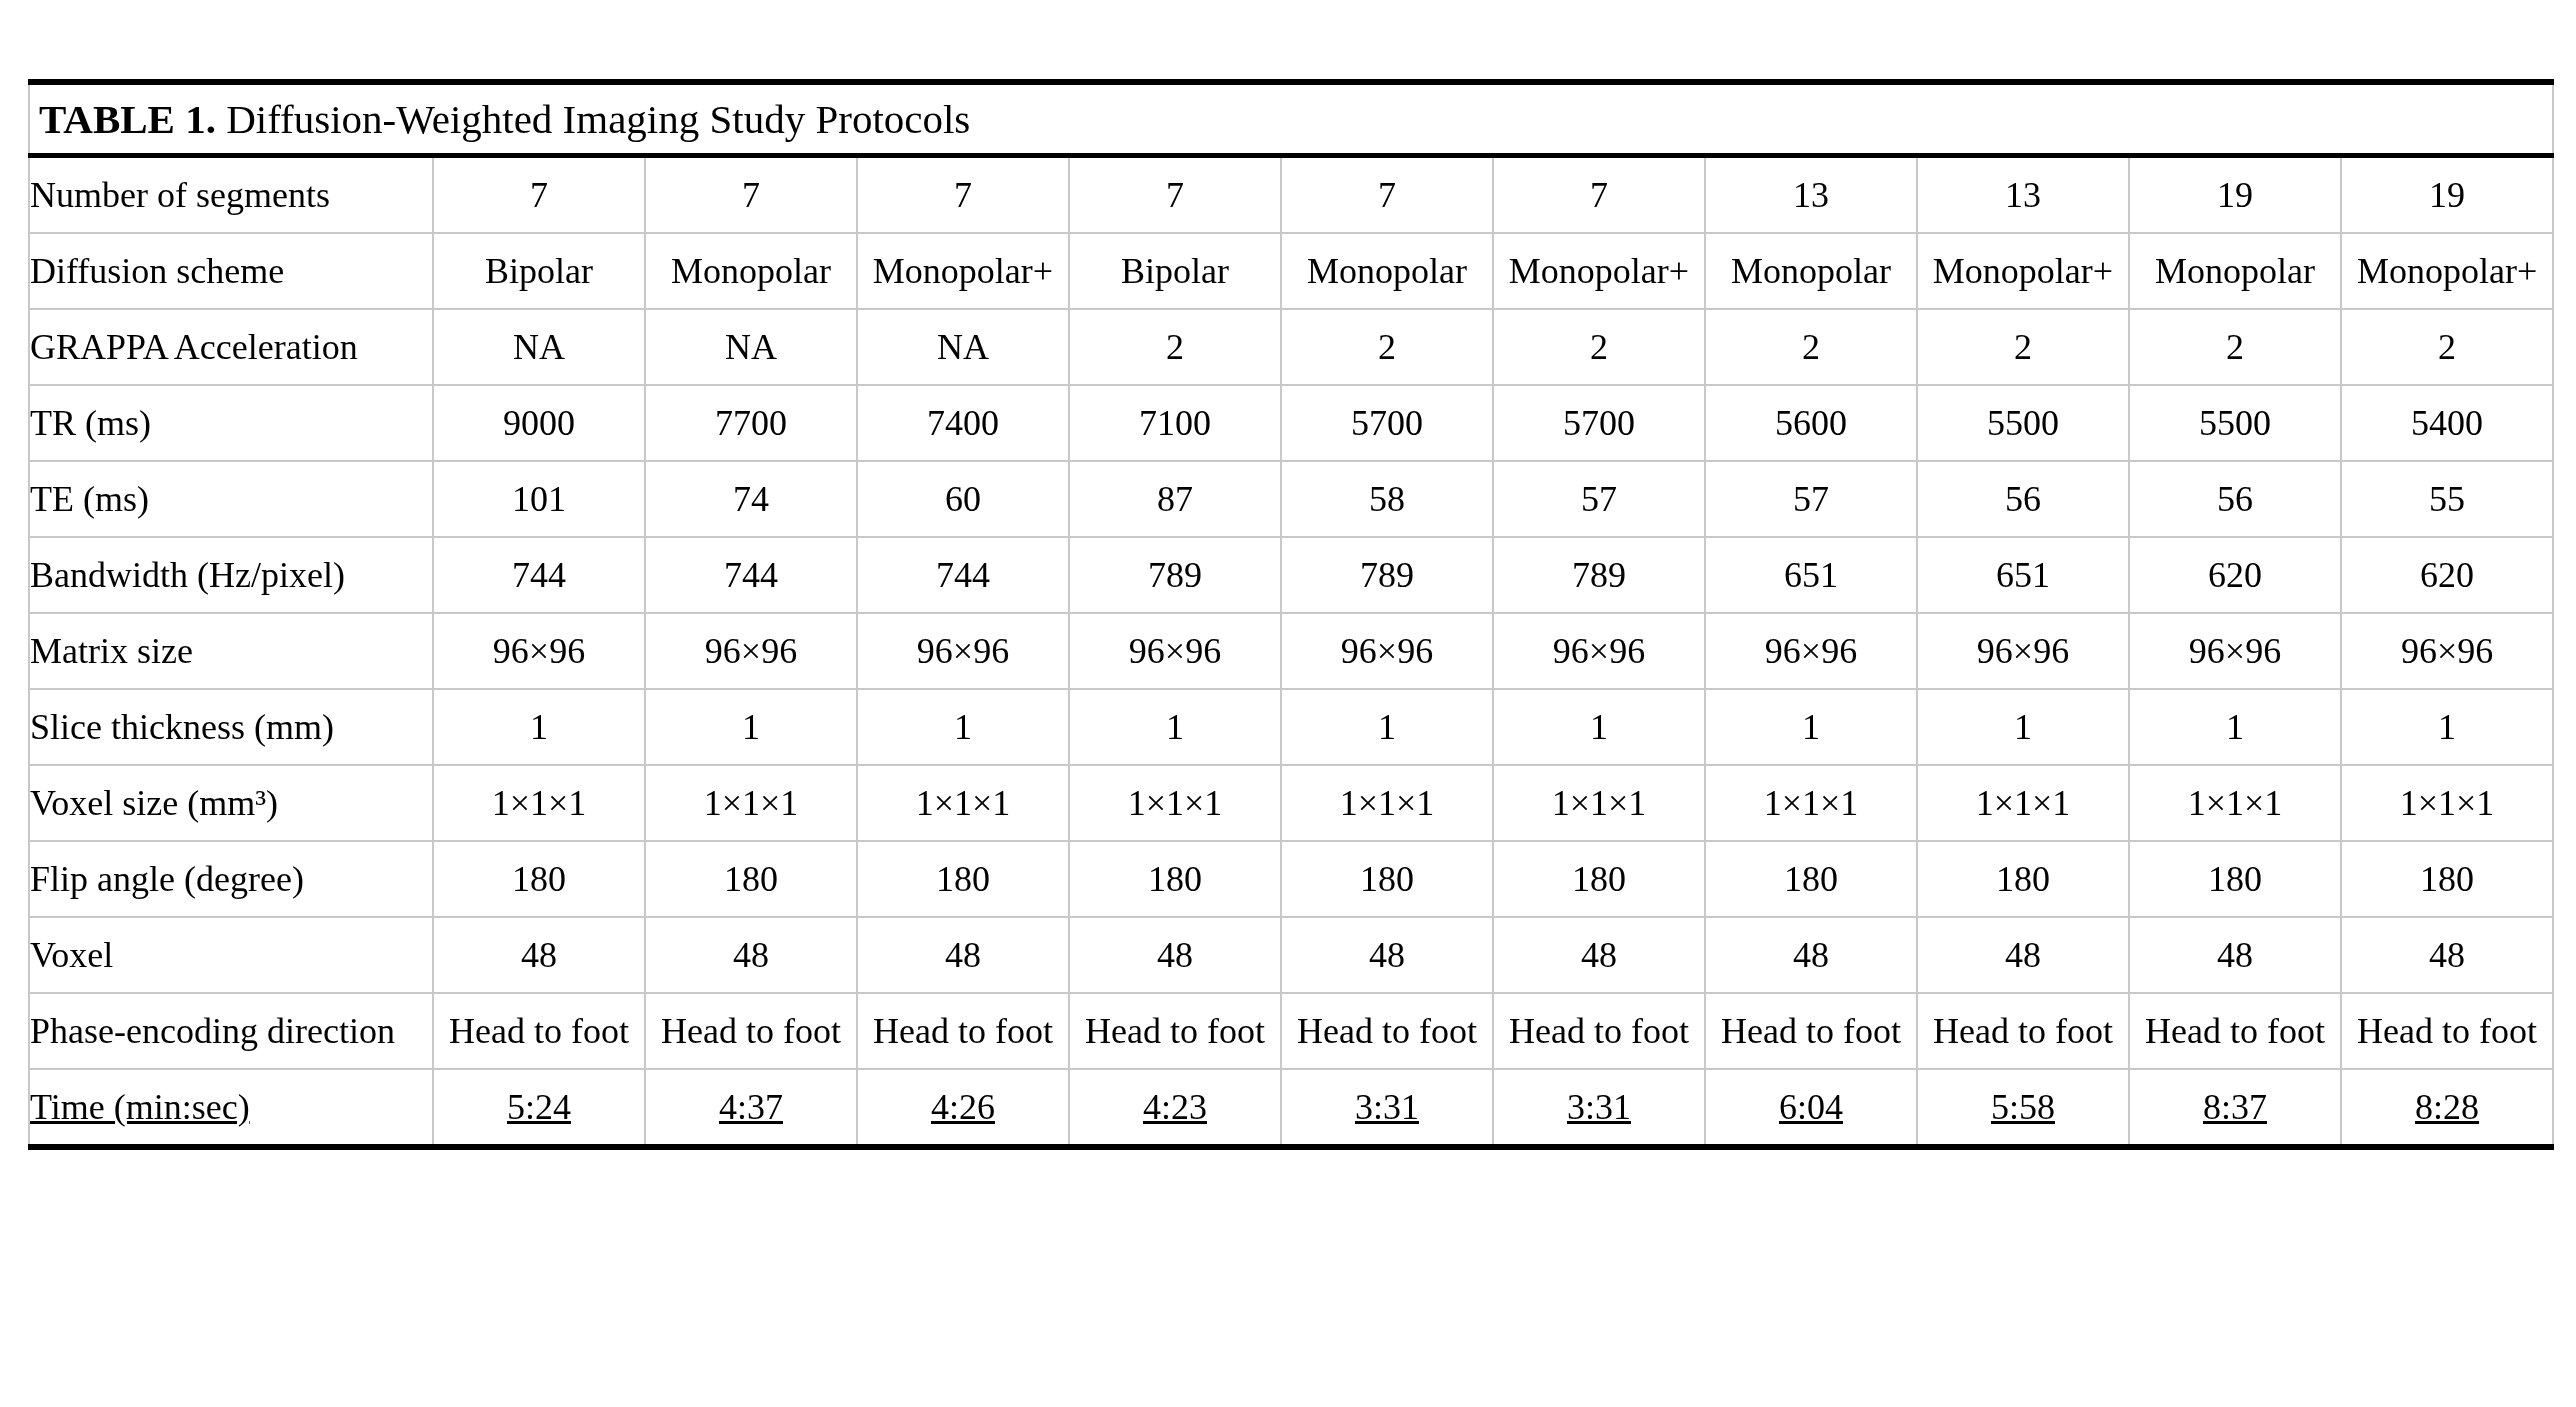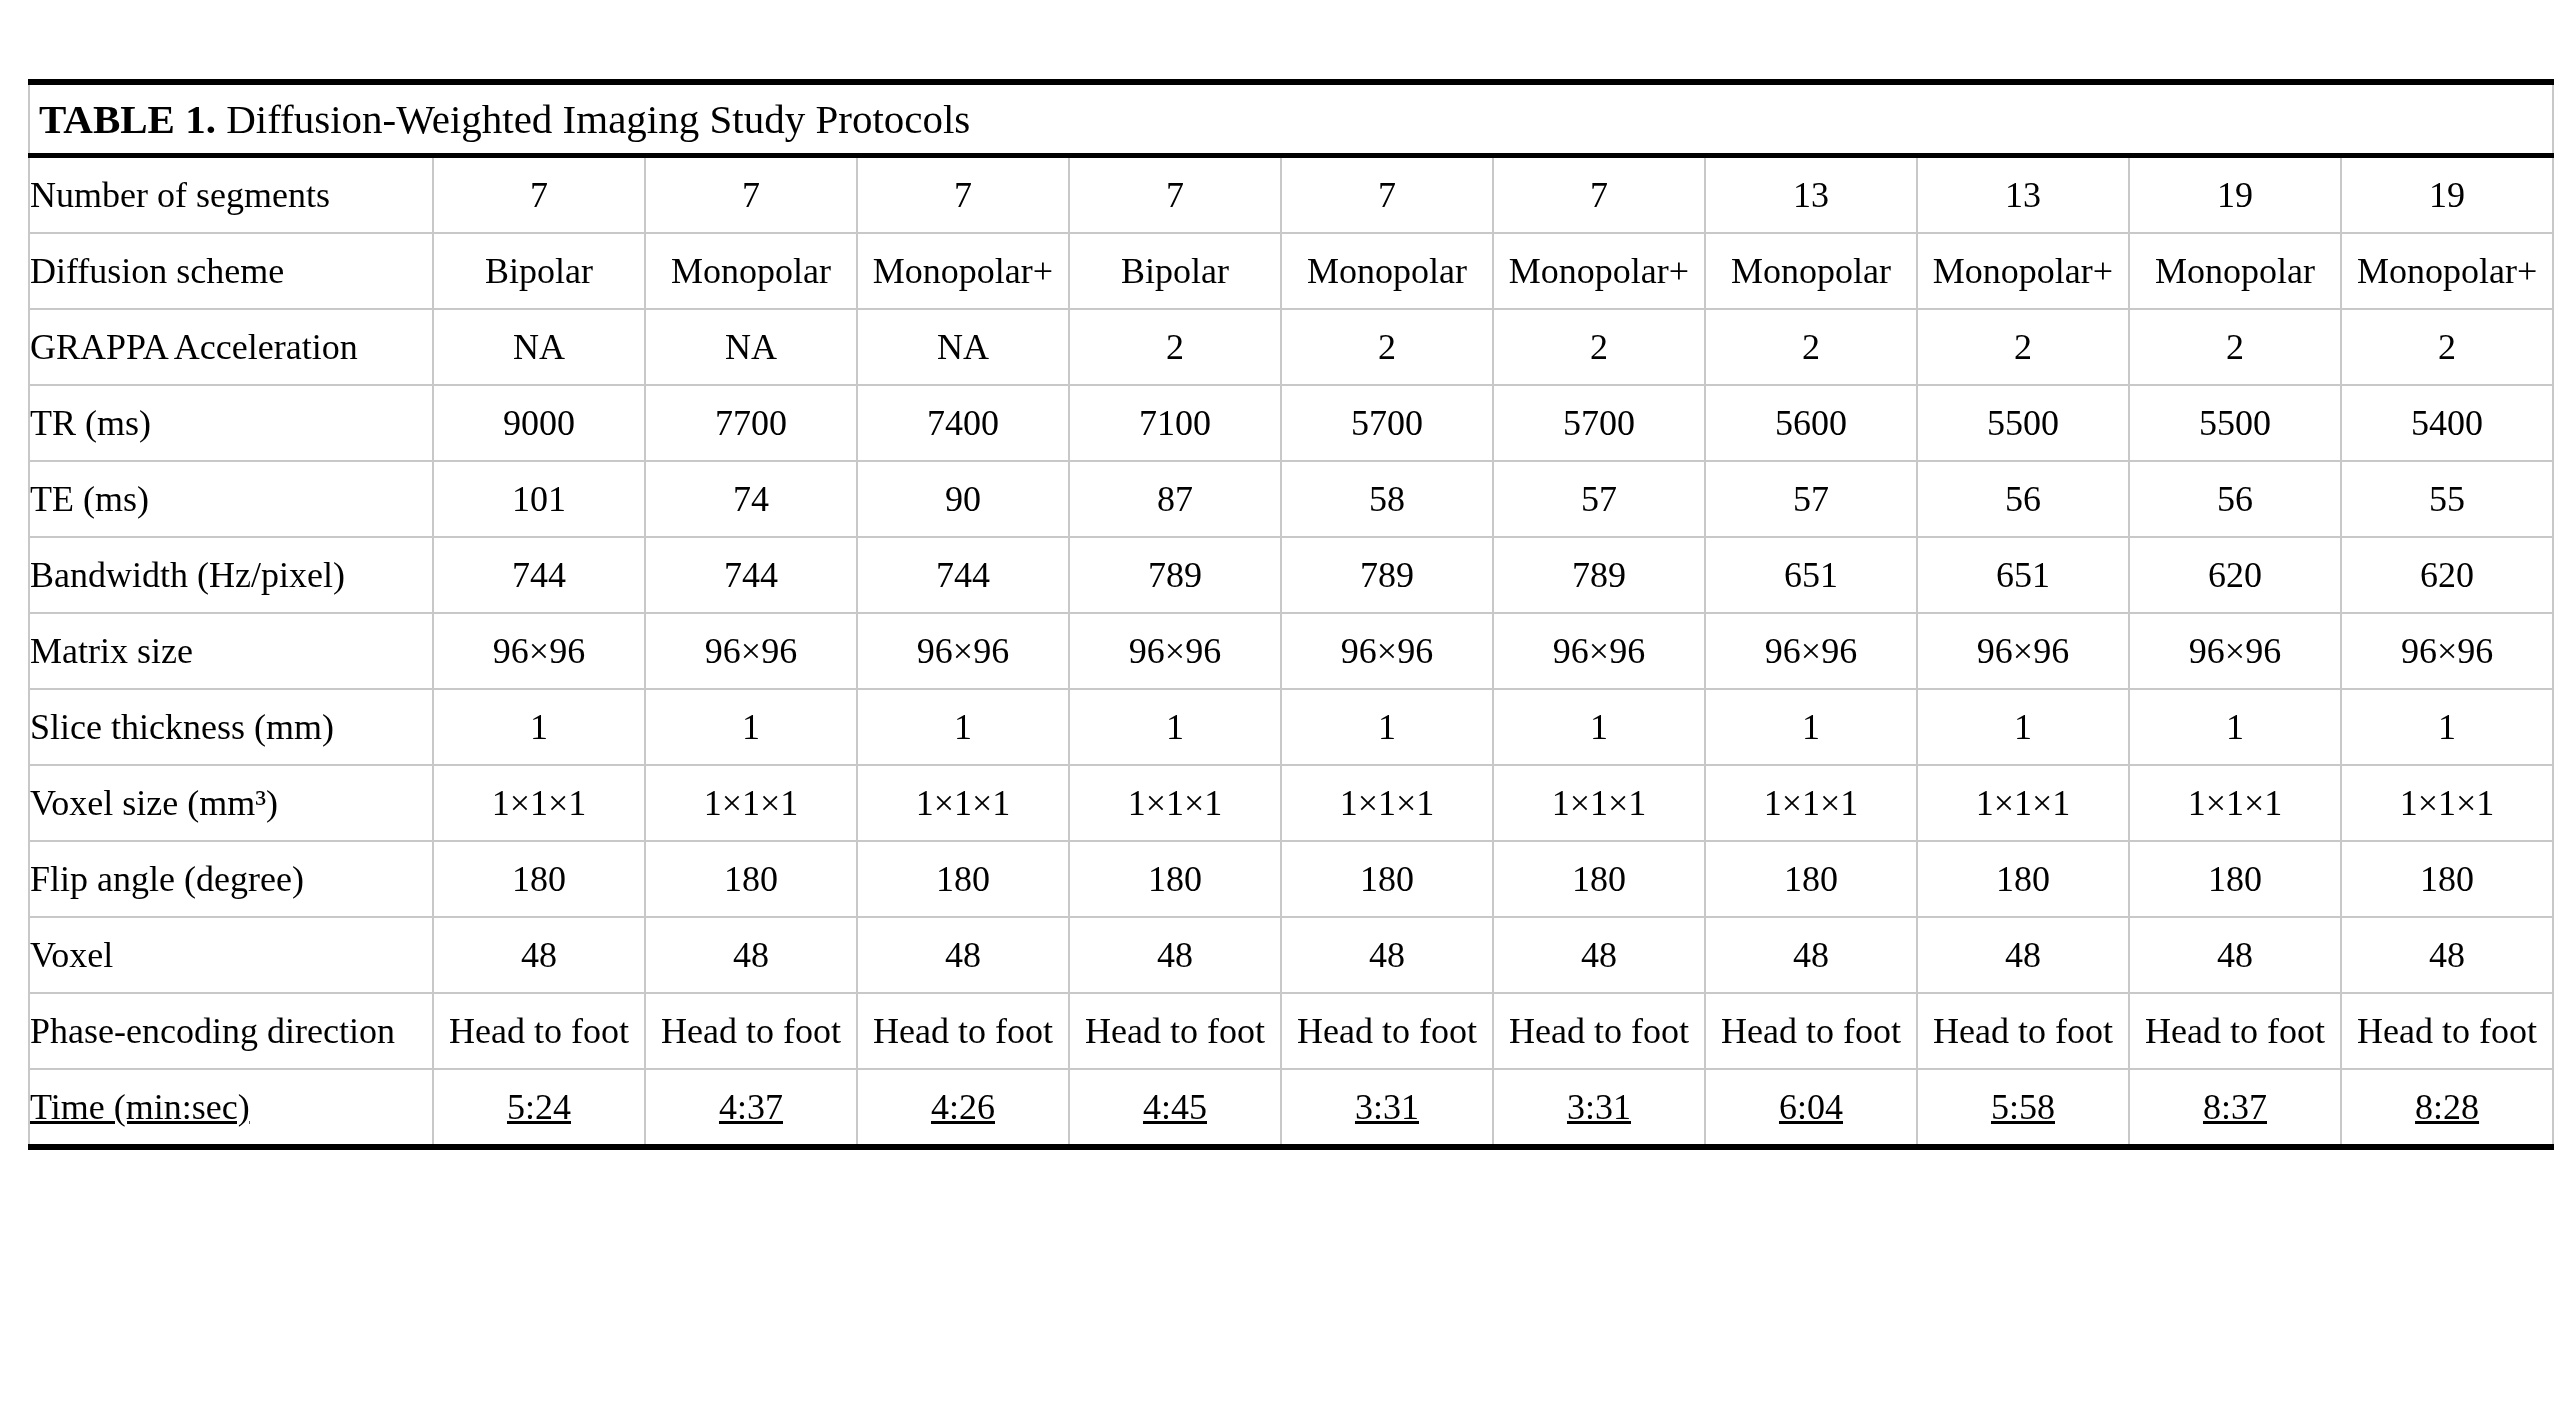--- a/index.html
+++ b/index.html
@@ -133,21 +133,21 @@
           <td class="cell-value">5700</td>
           <td class="cell-value">5600</td>
           <td class="cell-value">5500</td>
           <td class="cell-value">5500</td>
           <td class="cell-value">5400</td>
         </tr>
         <tr class="data-row">
       <td class="row-label">TE (ms)</td>
     <td class="cell-value">101</td>
           <td class="cell-value">74</td>
-          <td class="cell-value">90</td>
+          <td class="cell-value">60</td>
           <td class="cell-value">87</td>
           <td class="cell-value">58</td>
           <td class="cell-value">57</td>
           <td class="cell-value">57</td>
           <td class="cell-value">56</td>
           <td class="cell-value">56</td>
           <td class="cell-value">55</td>
         </tr>
         <tr class="data-row">
       <td class="row-label">Bandwidth (Hz/pixel)</td>
@@ -238,21 +238,21 @@
           <td class="cell-value">Head to foot</td>
           <td class="cell-value">Head to foot</td>
           <td class="cell-value">Head to foot</td>
           <td class="cell-value">Head to foot</td>
         </tr>
         <tr class="data-row">
       <td class="row-label">Time (min:sec)</td>
     <td class="cell-value">5:24</td>
           <td class="cell-value">4:37</td>
           <td class="cell-value">4:26</td>
-          <td class="cell-value">4:45</td>
+          <td class="cell-value">4:23</td>
           <td class="cell-value">3:31</td>
           <td class="cell-value">3:31</td>
           <td class="cell-value">6:04</td>
           <td class="cell-value">5:58</td>
           <td class="cell-value">8:37</td>
           <td class="cell-value">8:28</td>
         </tr>
       </tbody>
   </table>
 

